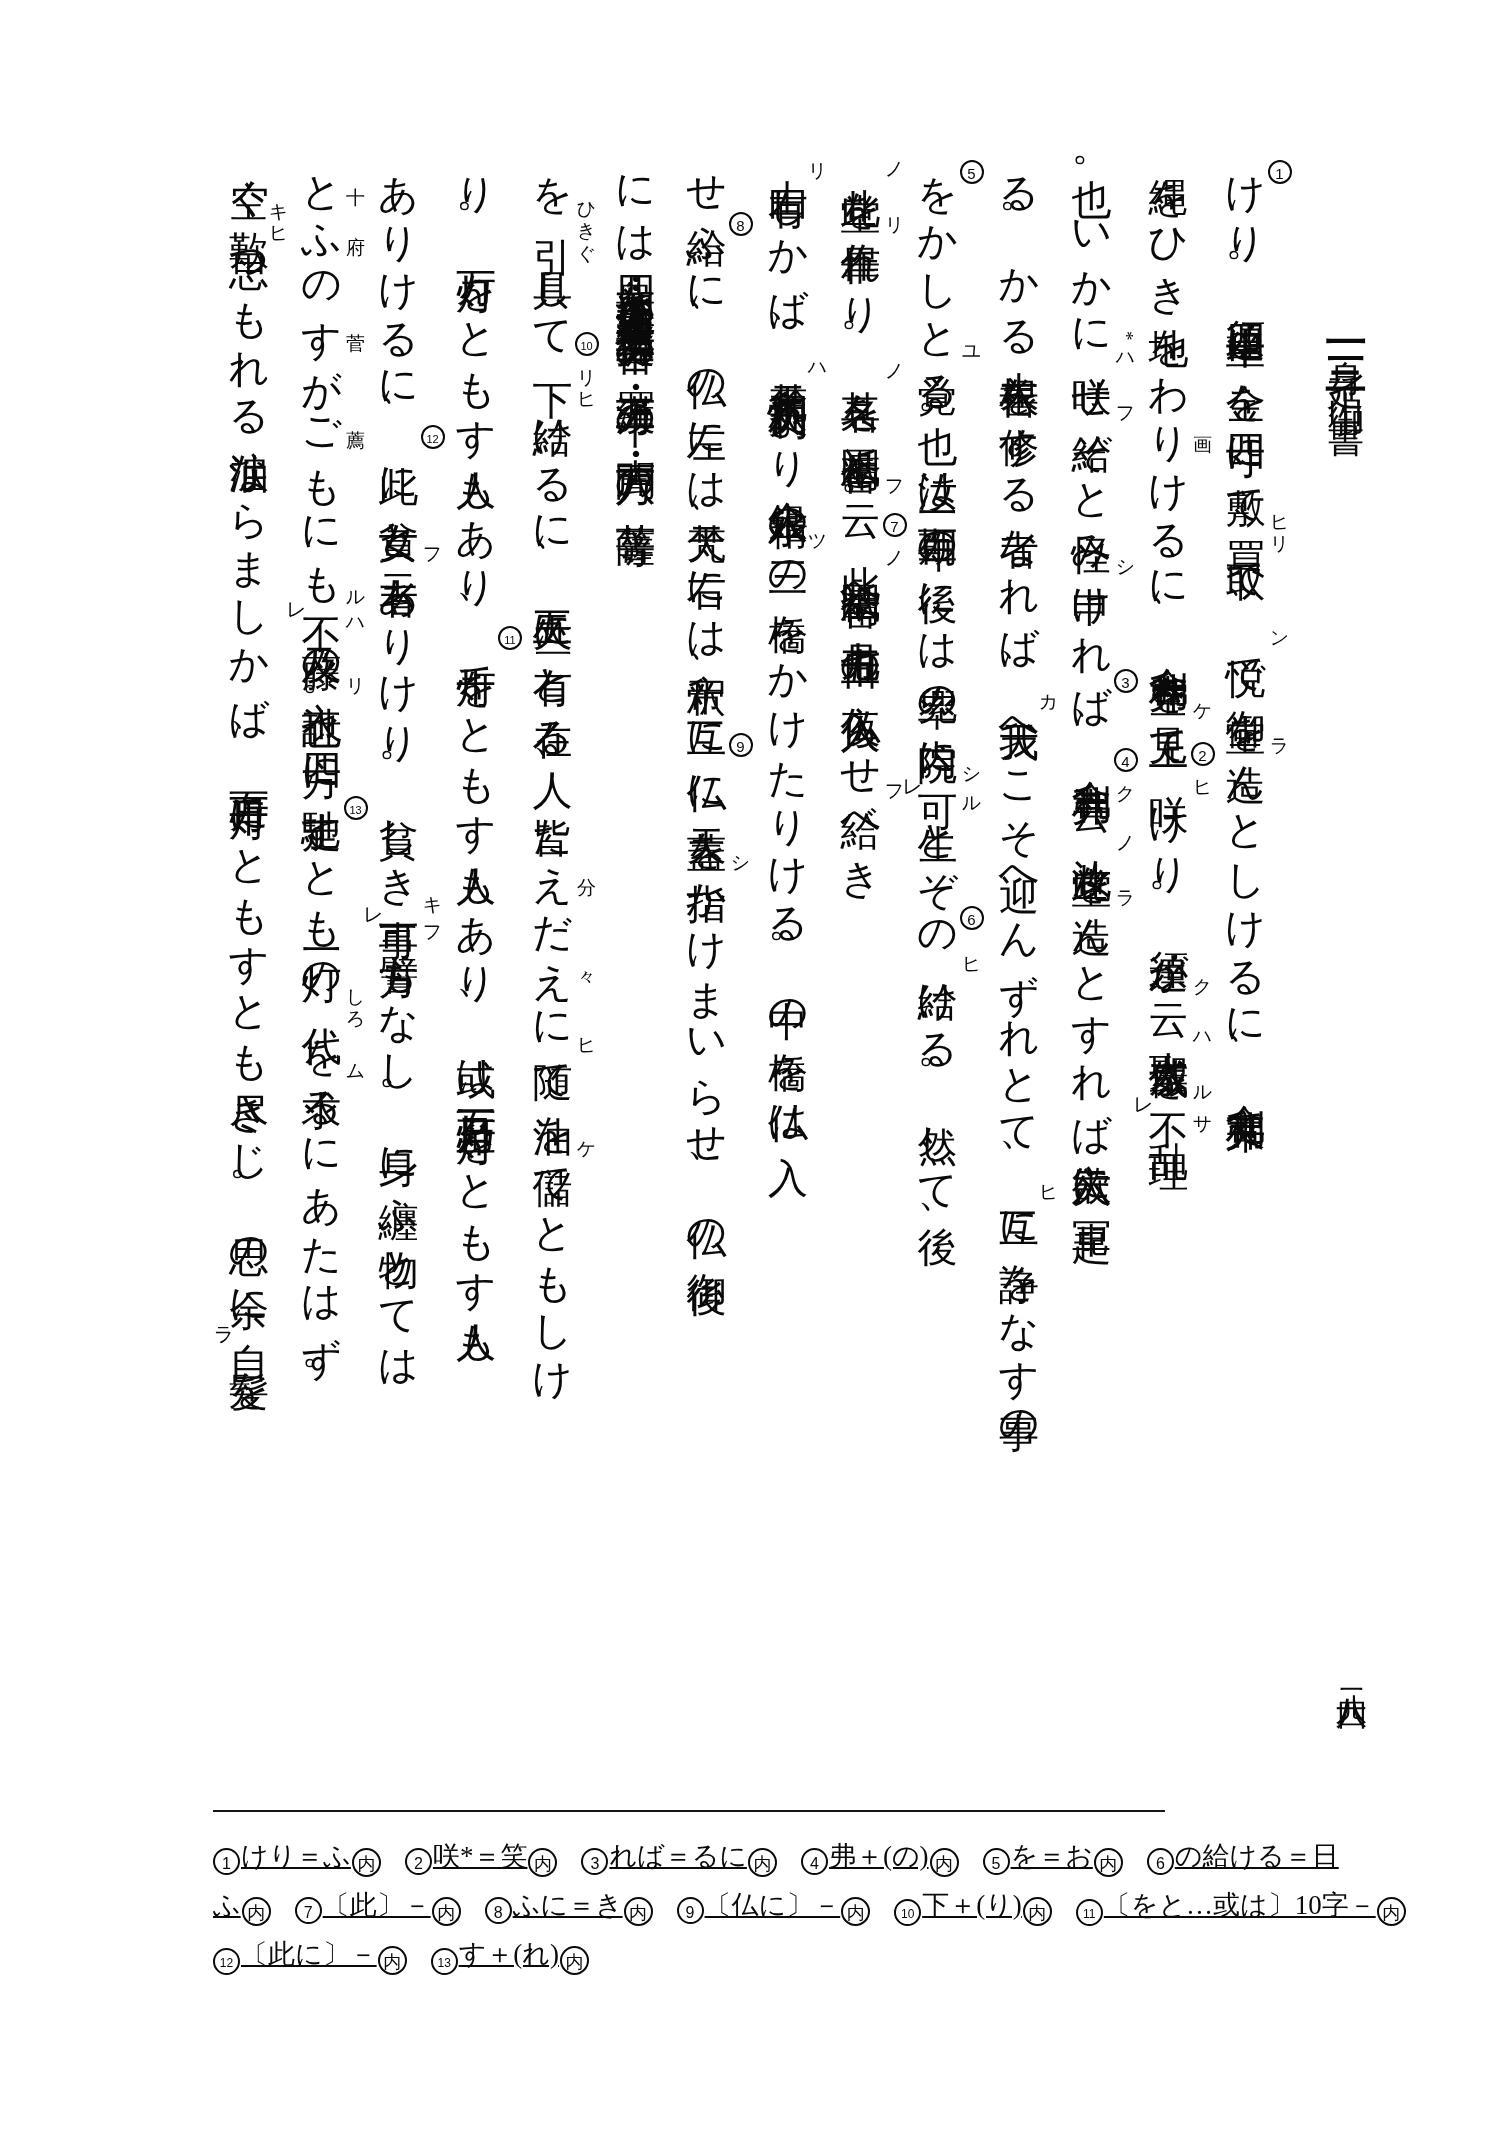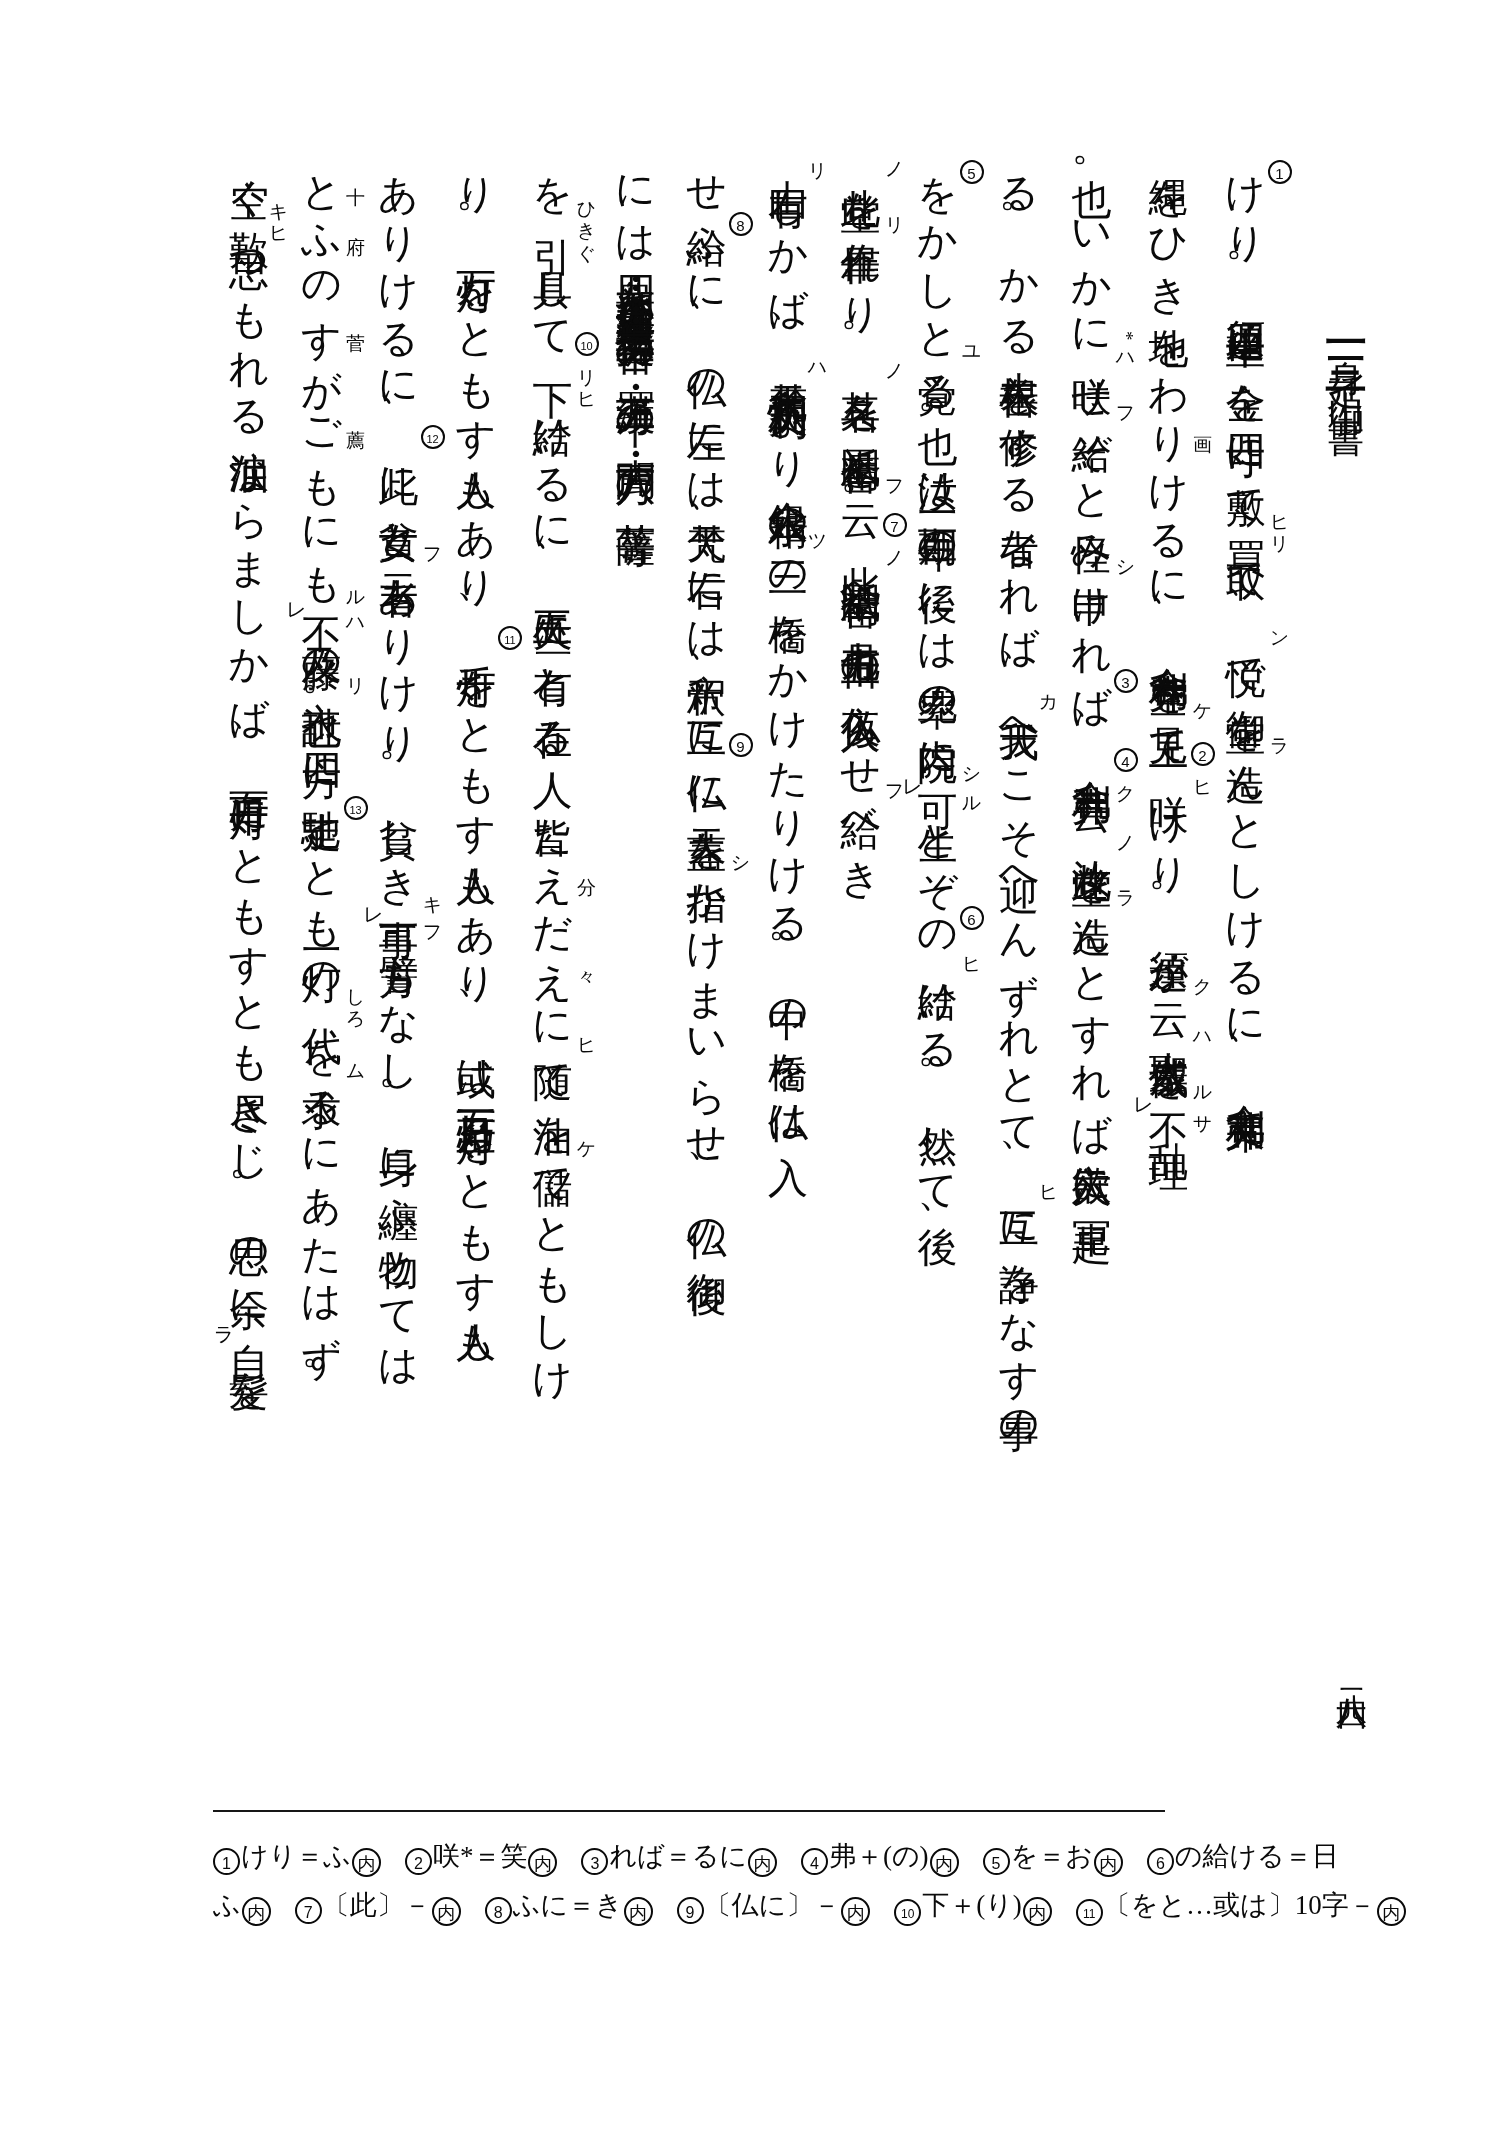--- a/index.html
+++ b/index.html
@@ -43,21 +43,21 @@
   
   .page-num{
     position:absolute;left:1330px;top:1666px;
     writing-mode:vertical-rl;-webkit-writing-mode:vertical-rl;
     font-size:31px;letter-spacing:4px;
   }
   
   .fn-rule{position:absolute;left:213px;top:1810px;width:952px;height:2px;background:#161616;}
   .footnotes{
     position:absolute;left:213px;top:1832px;width:1010px;
-    font-size:27px;line-height:49px;
+    font-size:27px;line-height:49px;text-decoration:underline;
   }
   .fn-line{white-space:nowrap;}
   .fn-item{margin-right:24px;}
   .footnotes .cnum{width:27px;height:27px;line-height:27px;font-size:16px;vertical-align:-4px;margin-right:1px;}
   .footnotes .cnum.two{font-size:12px;}
   .cnai{
     display:inline-block;width:29px;height:29px;border:2px solid #0a0a0a;border-radius:50%;
     font-size:18px;line-height:28px;text-align:center;letter-spacing:0;
     box-sizing:border-box;vertical-align:-5px;margin-left:1px;background:#fff;
   }
@@ -86,13 +86,14 @@
     <div class="col"><ruby>と<rt><span class="furi">十</span></rt></ruby><ruby>ふ<rt><span class="furi">府</span></rt></ruby>の<ruby>す<rt><span class="furi">菅</span></rt></ruby>が<ruby>ご<rt><span class="furi">薦</span></rt></ruby>もにも<ruby>不<rt><span class="furi">ル</span></rt></ruby><span class="kaeri">レ</span><ruby>及<rt><span class="furi">ハ</span></rt></ruby>藤の衣<ruby>計<rt><span class="furi">リ</span></rt></ruby>也。四方に馳走<ruby>す<rt><span class="cnum two">13</span></rt></ruby>とも一灯の<ruby>代<rt><span class="furi">しろ</span></rt></ruby>を<ruby>求<rt><span class="furi">ム</span></rt></ruby>るにあたはず。</div>
     <div class="col">空く<ruby>歎<rt><span class="furi">キ</span></rt></ruby><ruby>思<rt><span class="furi">ヒ</span></rt></ruby>つもれる涙油ならましかば、百千万灯にともすとも尽きじ。思の余に自<span class="kaeri">ラ</span>髪を</div>
   </div>
 
 <div class="page-num">二八八四</div>
 
 <div class="fn-rule"></div>
 <div class="footnotes" id="fnlines">
     <div class="fn-line"><span class="fn-item"><span class="cnum">1</span>けり＝ふ<span class="cnai">内</span></span><span class="fn-item"><span class="cnum">2</span>咲*＝笑<span class="cnai">内</span></span><span class="fn-item"><span class="cnum">3</span>れば＝るに<span class="cnai">内</span></span><span class="fn-item"><span class="cnum">4</span>弗＋(の)<span class="cnai">内</span></span><span class="fn-item"><span class="cnum">5</span>を＝お<span class="cnai">内</span></span><span class="fn-item"><span class="cnum">6</span>の給ける＝日</span></div>
     <div class="fn-line"><span class="fn-item">ふ<span class="cnai">内</span></span><span class="fn-item"><span class="cnum">7</span>〔此〕－<span class="cnai">内</span></span><span class="fn-item"><span class="cnum">8</span>ふに＝き<span class="cnai">内</span></span><span class="fn-item"><span class="cnum">9</span>〔仏に〕－<span class="cnai">内</span></span><span class="fn-item"><span class="cnum two">10</span>下＋(り)<span class="cnai">内</span></span><span class="fn-item"><span class="cnum two">11</span>〔をと…或は〕10字－<span class="cnai">内</span></span></div>
+    <div class="fn-line"><span class="fn-item"><span class="cnum two">12</span>〔此に〕－<span class="cnai">内</span></span><span class="fn-item"><span class="cnum two">13</span>す＋(れ)<span class="cnai">内</span></span></div>
   </div>
 
 </body></html>

